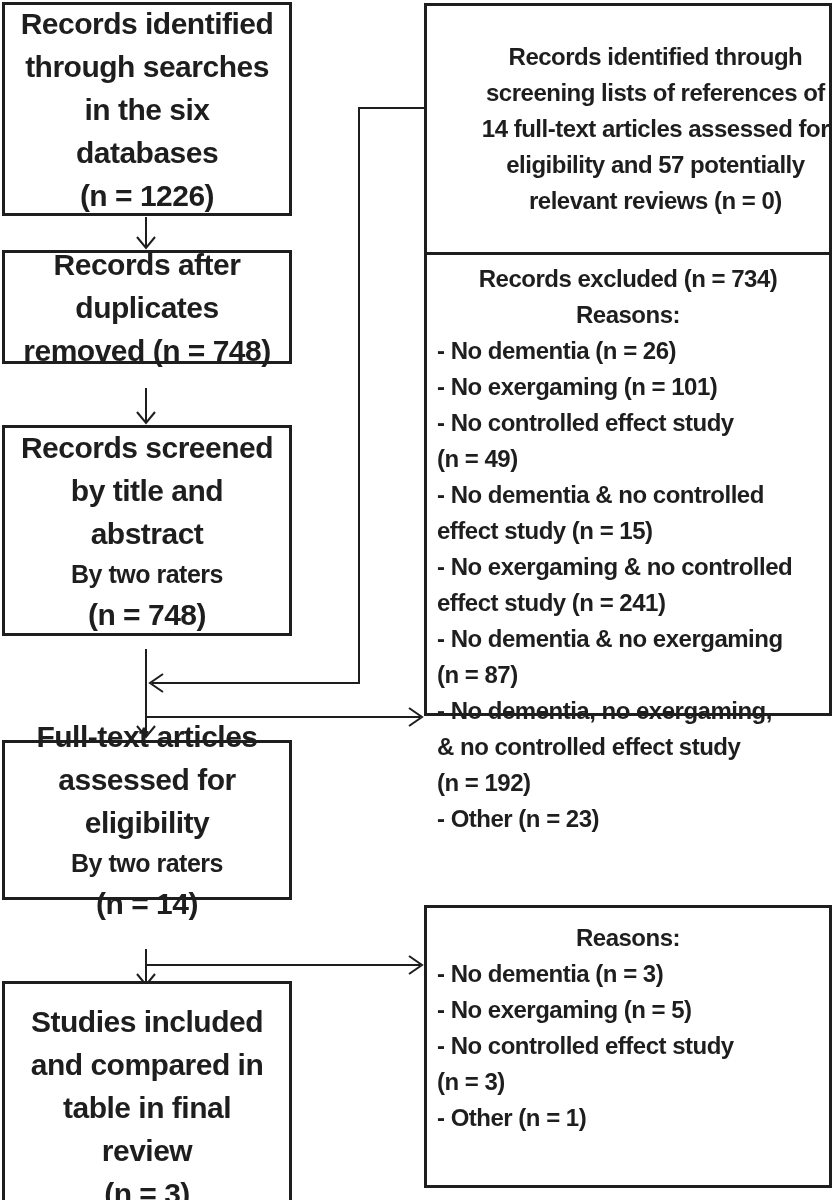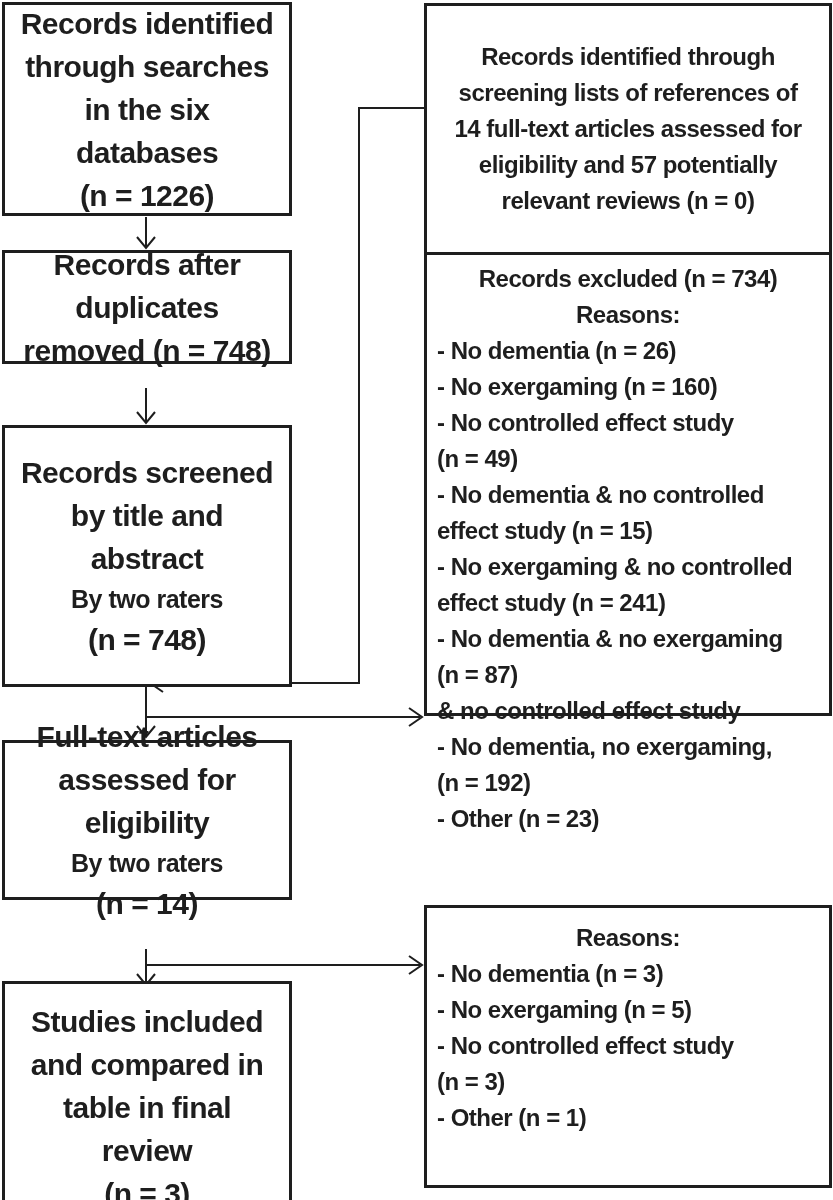--- a/index.html
+++ b/index.html
@@ -55,24 +55,24 @@
     line-height: 38px;
   }
   .r-center { text-align: center; }
   .r-reasons {
     text-align: left;
     padding-left: 10px;
     padding-right: 20px;
   }
   #box-identified { top: 2px;   height: 214px; }
   #box-duplicates { top: 250px; height: 114px; }
-  #box-screened   { top: 425px; height: 262px; }
+  #box-screened   { top: 425px; height: 211px; }
   #box-fulltext   { top: 740px; height: 160px; }
   #box-included   { top: 952px; height: 253px; margin-top: 29px; }
-  #box-references        { top: 3px;   height: 252px; }
+  #box-references        { top: 3px;   height: 252px; align-items: flex-end; }
   #box-records-excluded  { top: 252px; height: 464px; padding-top: 6px; }
   #box-fulltext-excluded { top: 905px; height: 283px; padding-top: 12px; }
 </style>
 </head>
 <body>
 
 <div class="canvas">
 
   <svg class="connectors" viewBox="0 0 833 1200" xmlns="http://www.w3.org/2000/svg" fill="none" stroke="#1e1e1e" stroke-width="2">
     <path d="M146 217 V247"></path>
@@ -147,31 +147,31 @@
         <div>eligibility and 57 potentially</div>
         <div>relevant reviews (n = 0)</div>
       </div>
   </div>
 
   <div class="box box-r" id="box-records-excluded">
     <div class="r-center">Records excluded (n = 734)</div>
     <div class="r-center">Reasons:</div>
     <div class="r-reasons">
         <div>- No dementia (n = 26)</div>
-        <div>- No exergaming (n = 160)</div>
+        <div>- No exergaming (n = 101)</div>
         <div>- No controlled effect study</div>
         <div>(n = 49)</div>
         <div>- No dementia &amp; no controlled</div>
         <div>effect study (n = 15)</div>
         <div>- No exergaming &amp; no controlled</div>
         <div>effect study (n = 241)</div>
         <div>- No dementia &amp; no exergaming</div>
         <div>(n = 87)</div>
+        <div>- No dementia, no exergaming,</div>
         <div>&amp; no controlled effect study</div>
-        <div>- No dementia, no exergaming,</div>
         <div>(n = 192)</div>
         <div>- Other (n = 23)</div>
       </div>
   </div>
 
   <div class="box box-r" id="box-fulltext-excluded">
     <div class="r-center">Reasons:</div>
     <div class="r-reasons">
         <div>- No dementia (n = 3)</div>
         <div>- No exergaming (n = 5)</div>

